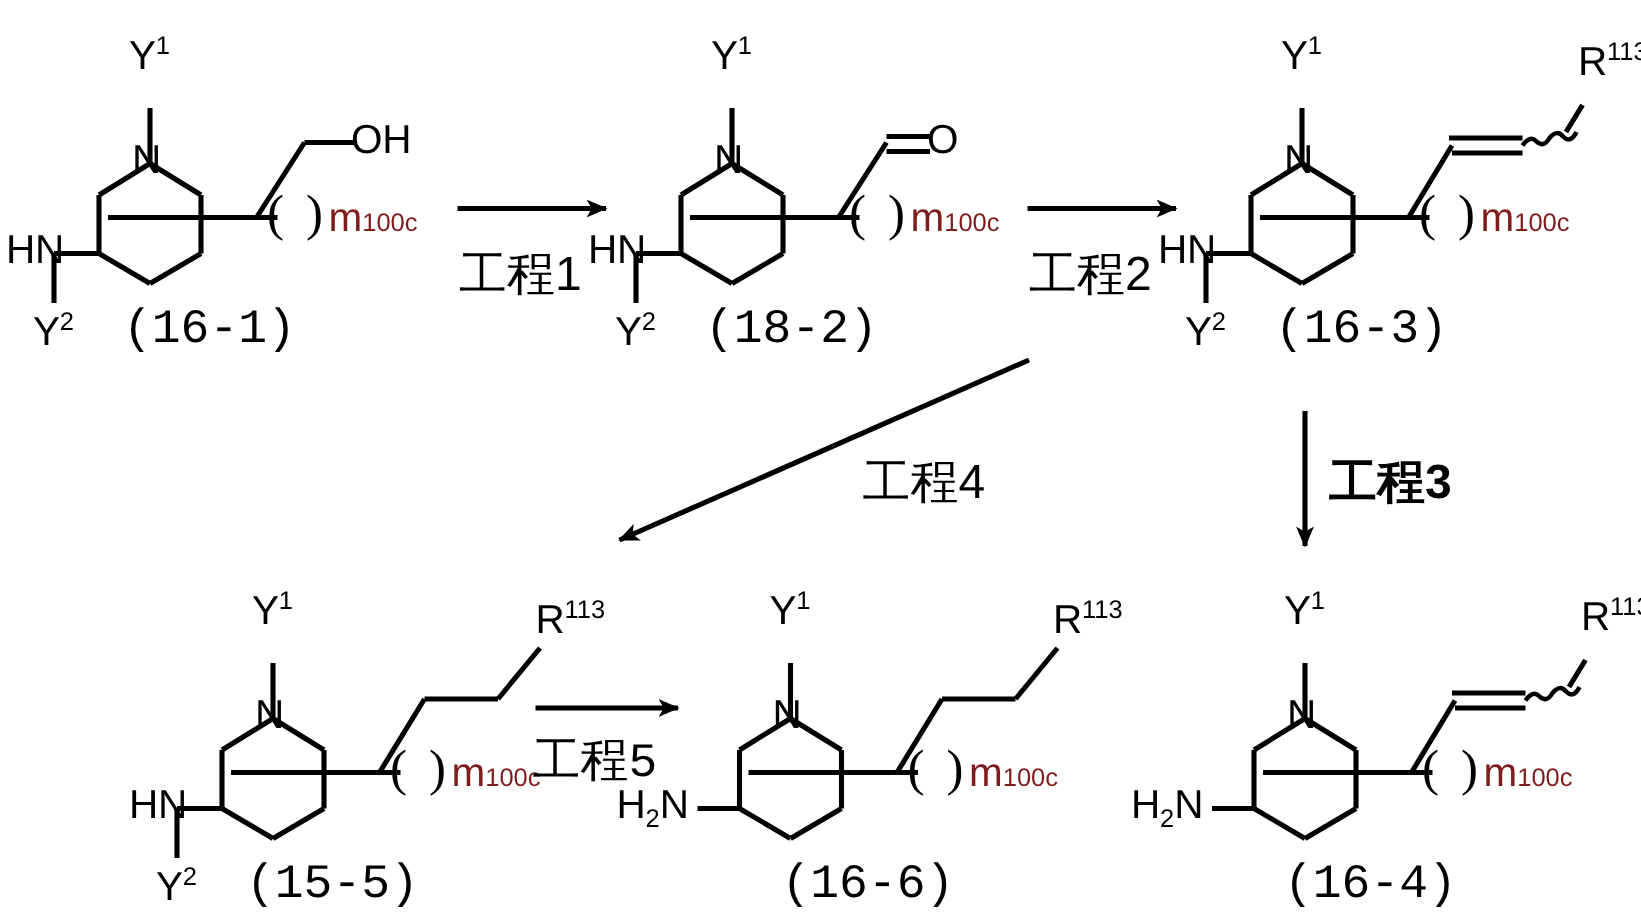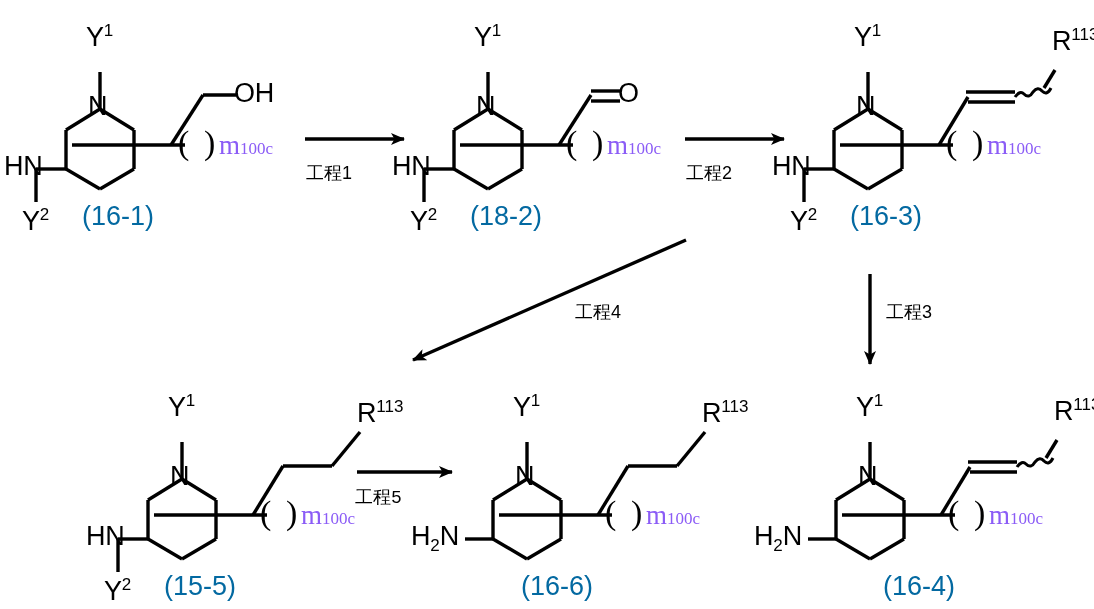--- a/index.html
+++ b/index.html
@@ -12,34 +12,34 @@
 
   
   .atom{
     position:absolute; font-family:"Liberation Sans", sans-serif;
     font-size:27px; line-height:1; white-space:nowrap; color:#000;
     letter-spacing:-0.2px;
   }
   .atom .sup{font-size:17px; vertical-align:super; letter-spacing:0;}
   .atom .sub{font-size:17px; vertical-align:sub; letter-spacing:0;}
   .cmpd{
-    position:absolute; font-size:27px; white-space:nowrap; color:#0369a1;
-    font-family:Liberation Sans, sans-serif;
+    position:absolute; font-size:32px; white-space:nowrap; color:#000000;
+    font-family:Liberation Mono, monospace;
   }
   .step{
-    position:absolute; font-size:18px; white-space:nowrap; color:#000;
+    position:absolute; font-size:32px; white-space:nowrap; color:#000;
     font-family:"Liberation Sans", sans-serif;
   }
   .paren{
     position:absolute; font-size:34px; white-space:nowrap; color:#000;
     font-family:"Liberation Serif", serif; font-weight:400;
   }
   .mlab{
-    position:absolute; font-size:27px; white-space:nowrap; color:#8b5cf6;
-    font-family:Liberation Serif, serif;
+    position:absolute; font-size:27px; white-space:nowrap; color:#7f1d1d;
+    font-family:Liberation Sans, sans-serif;
   }
   .mlab .sub{font-size:17px;}
 </style>
 </head>
 <body>
 
 <div class="stage">
 
   <svg class="sheet" viewBox="0 0 1094 609">
     <defs>
@@ -214,21 +214,21 @@
   <div class="mlab" style="left:646px; top:488px;"><span>m</span><span class="sub">100c</span></div>
   <div class="cmpd" style="left:504px; top:559px;margin-left:17px;">(16-6)</div>
 
   <div class="atom" style="left:856px; top:380px;"><span>Y</span><span class="sup">1</span></div>
   <div class="atom" style="left:858px; top:451px;"><span>N</span></div>
   <div class="atom" style="left:754px; top:511px;"><span>H</span><span class="sub">2</span><span>N</span></div>
   <div class="atom" style="left:1054px; top:384px;"><span>R</span><span class="sup">113</span></div>
   <div class="paren" style="left:948px; top:482px;"><span>(</span></div>
   <div class="paren" style="left:974px; top:482px;"><span>)</span></div>
   <div class="mlab" style="left:989px; top:488px;"><span>m</span><span class="sub">100c</span></div>
-  <div class="cmpd" style="left:856px; top:559px;margin-left:27px;">(16-4)</div>
+  <div class="cmpd" style="left:856px; top:559px;">(16-4)</div>
 
   <div class="step" style="left:306px; top:149px;">工程1</div>
   <div class="step" style="left:686px; top:149px;">工程2</div>
-  <div class="step" style="left:886px; top:288px;">工程3</div>
+  <div class="step" style="left:886px; top:288px;font-weight:bold;">工程3</div>
   <div class="step" style="left:575px; top:288px;">工程4</div>
   <div class="step" style="left:355px; top:473px;font-family:Liberation Mono, monospace;">工程5</div>
 
 </div>
 
 </body></html>

